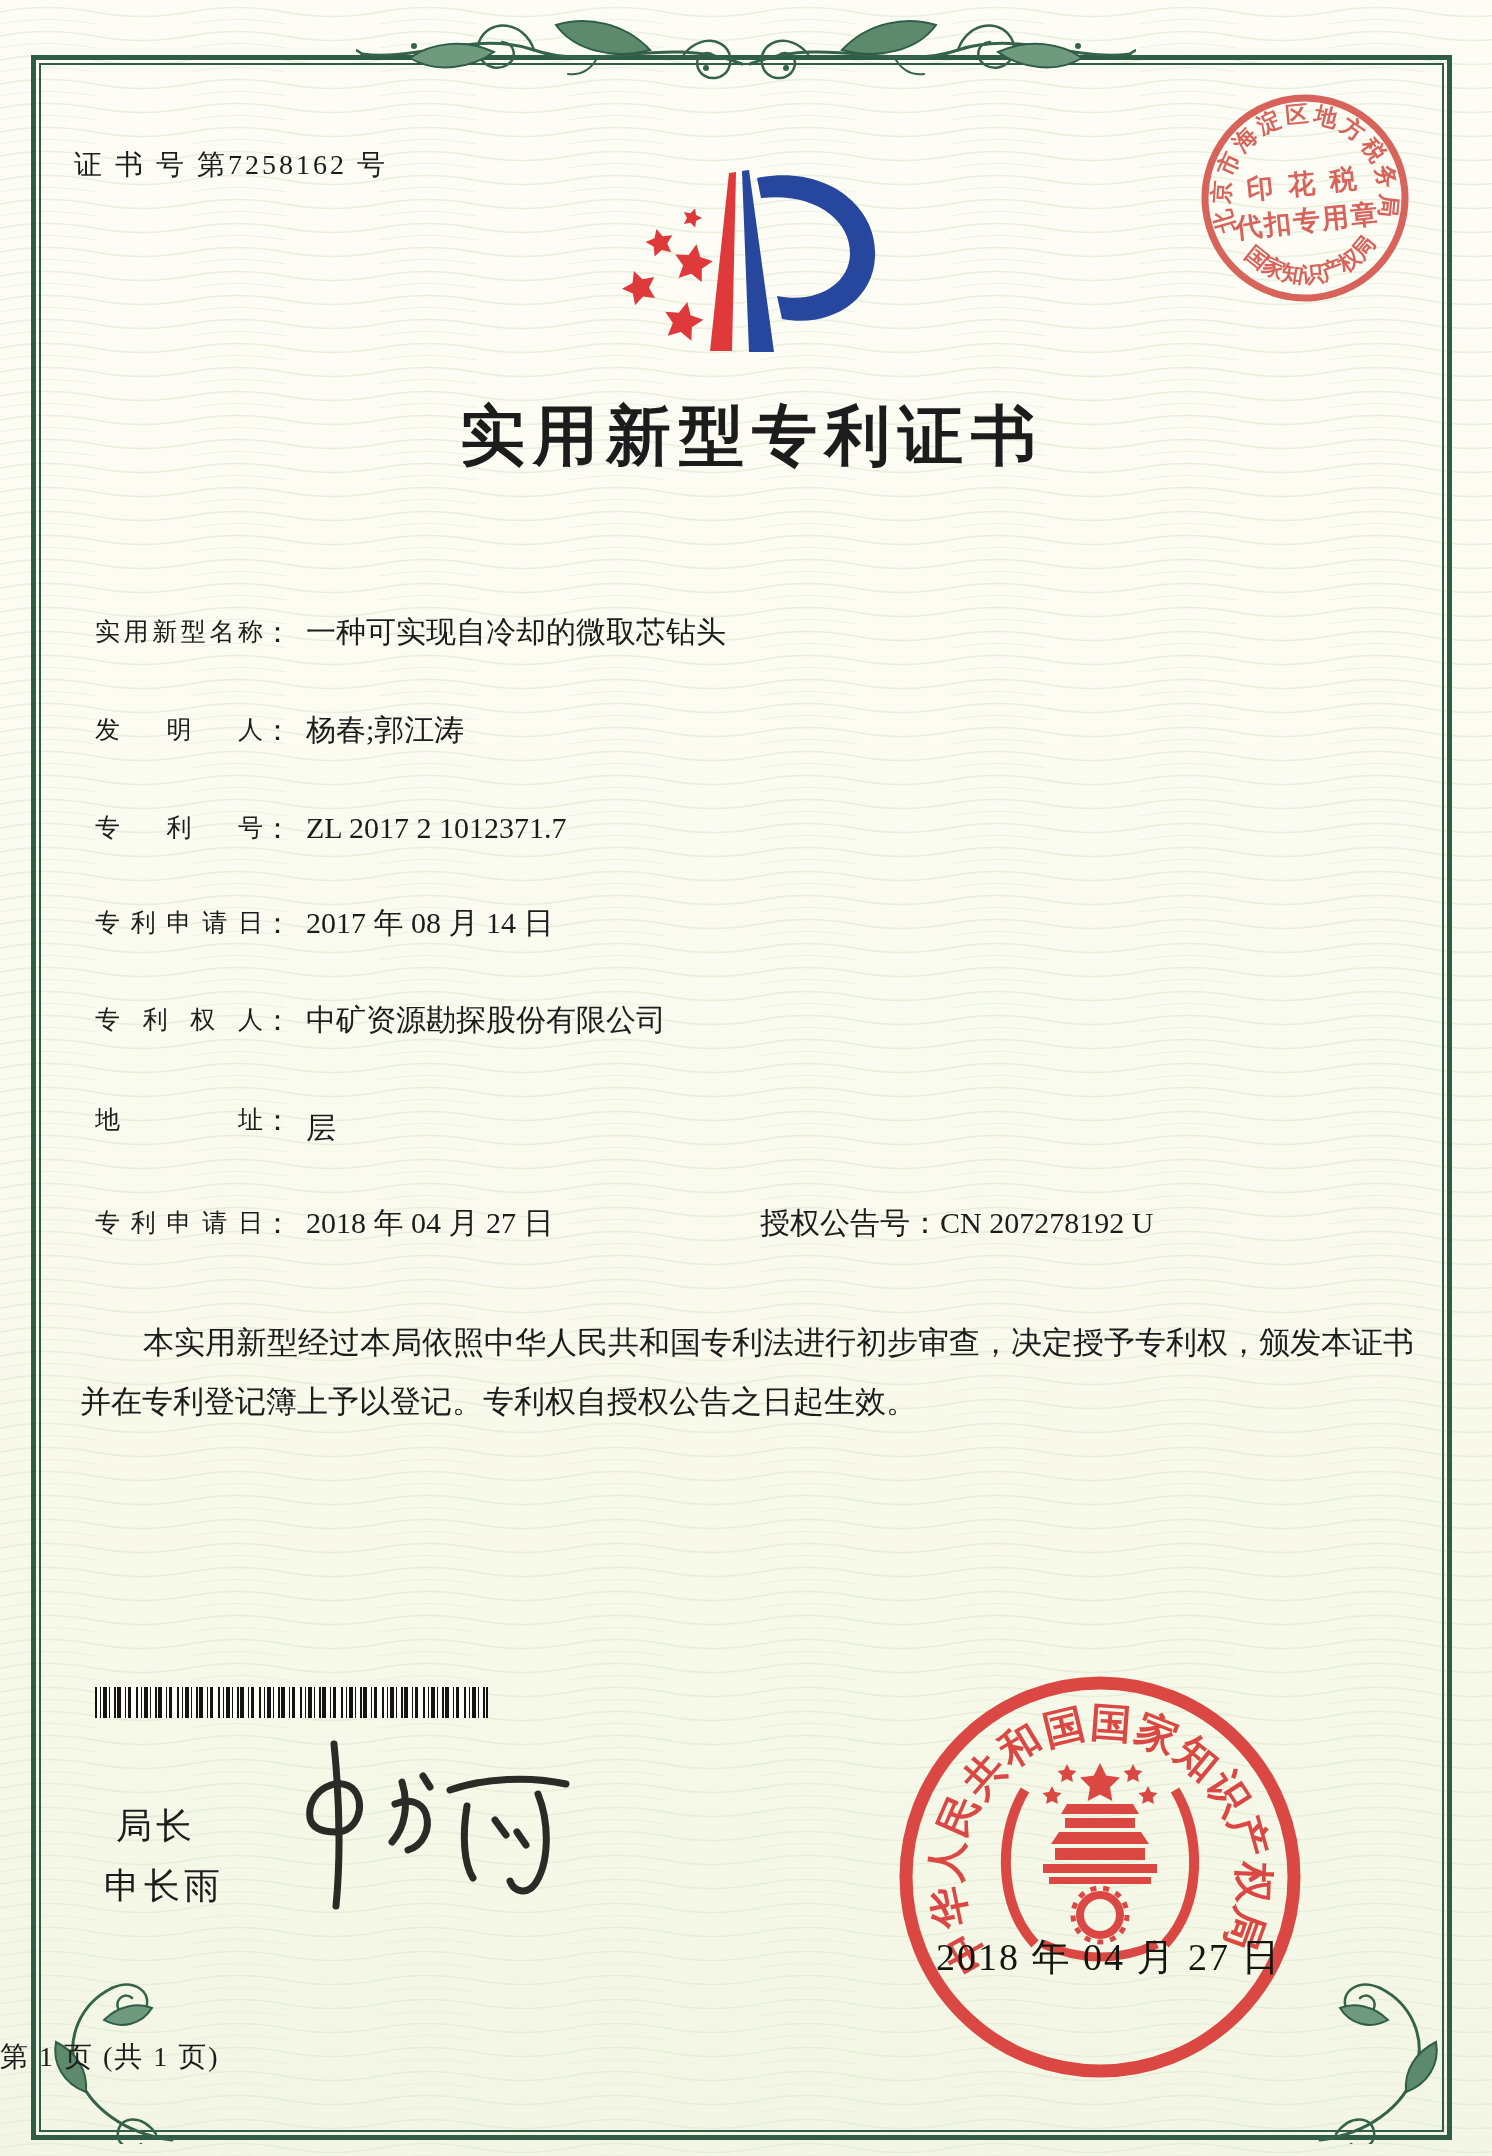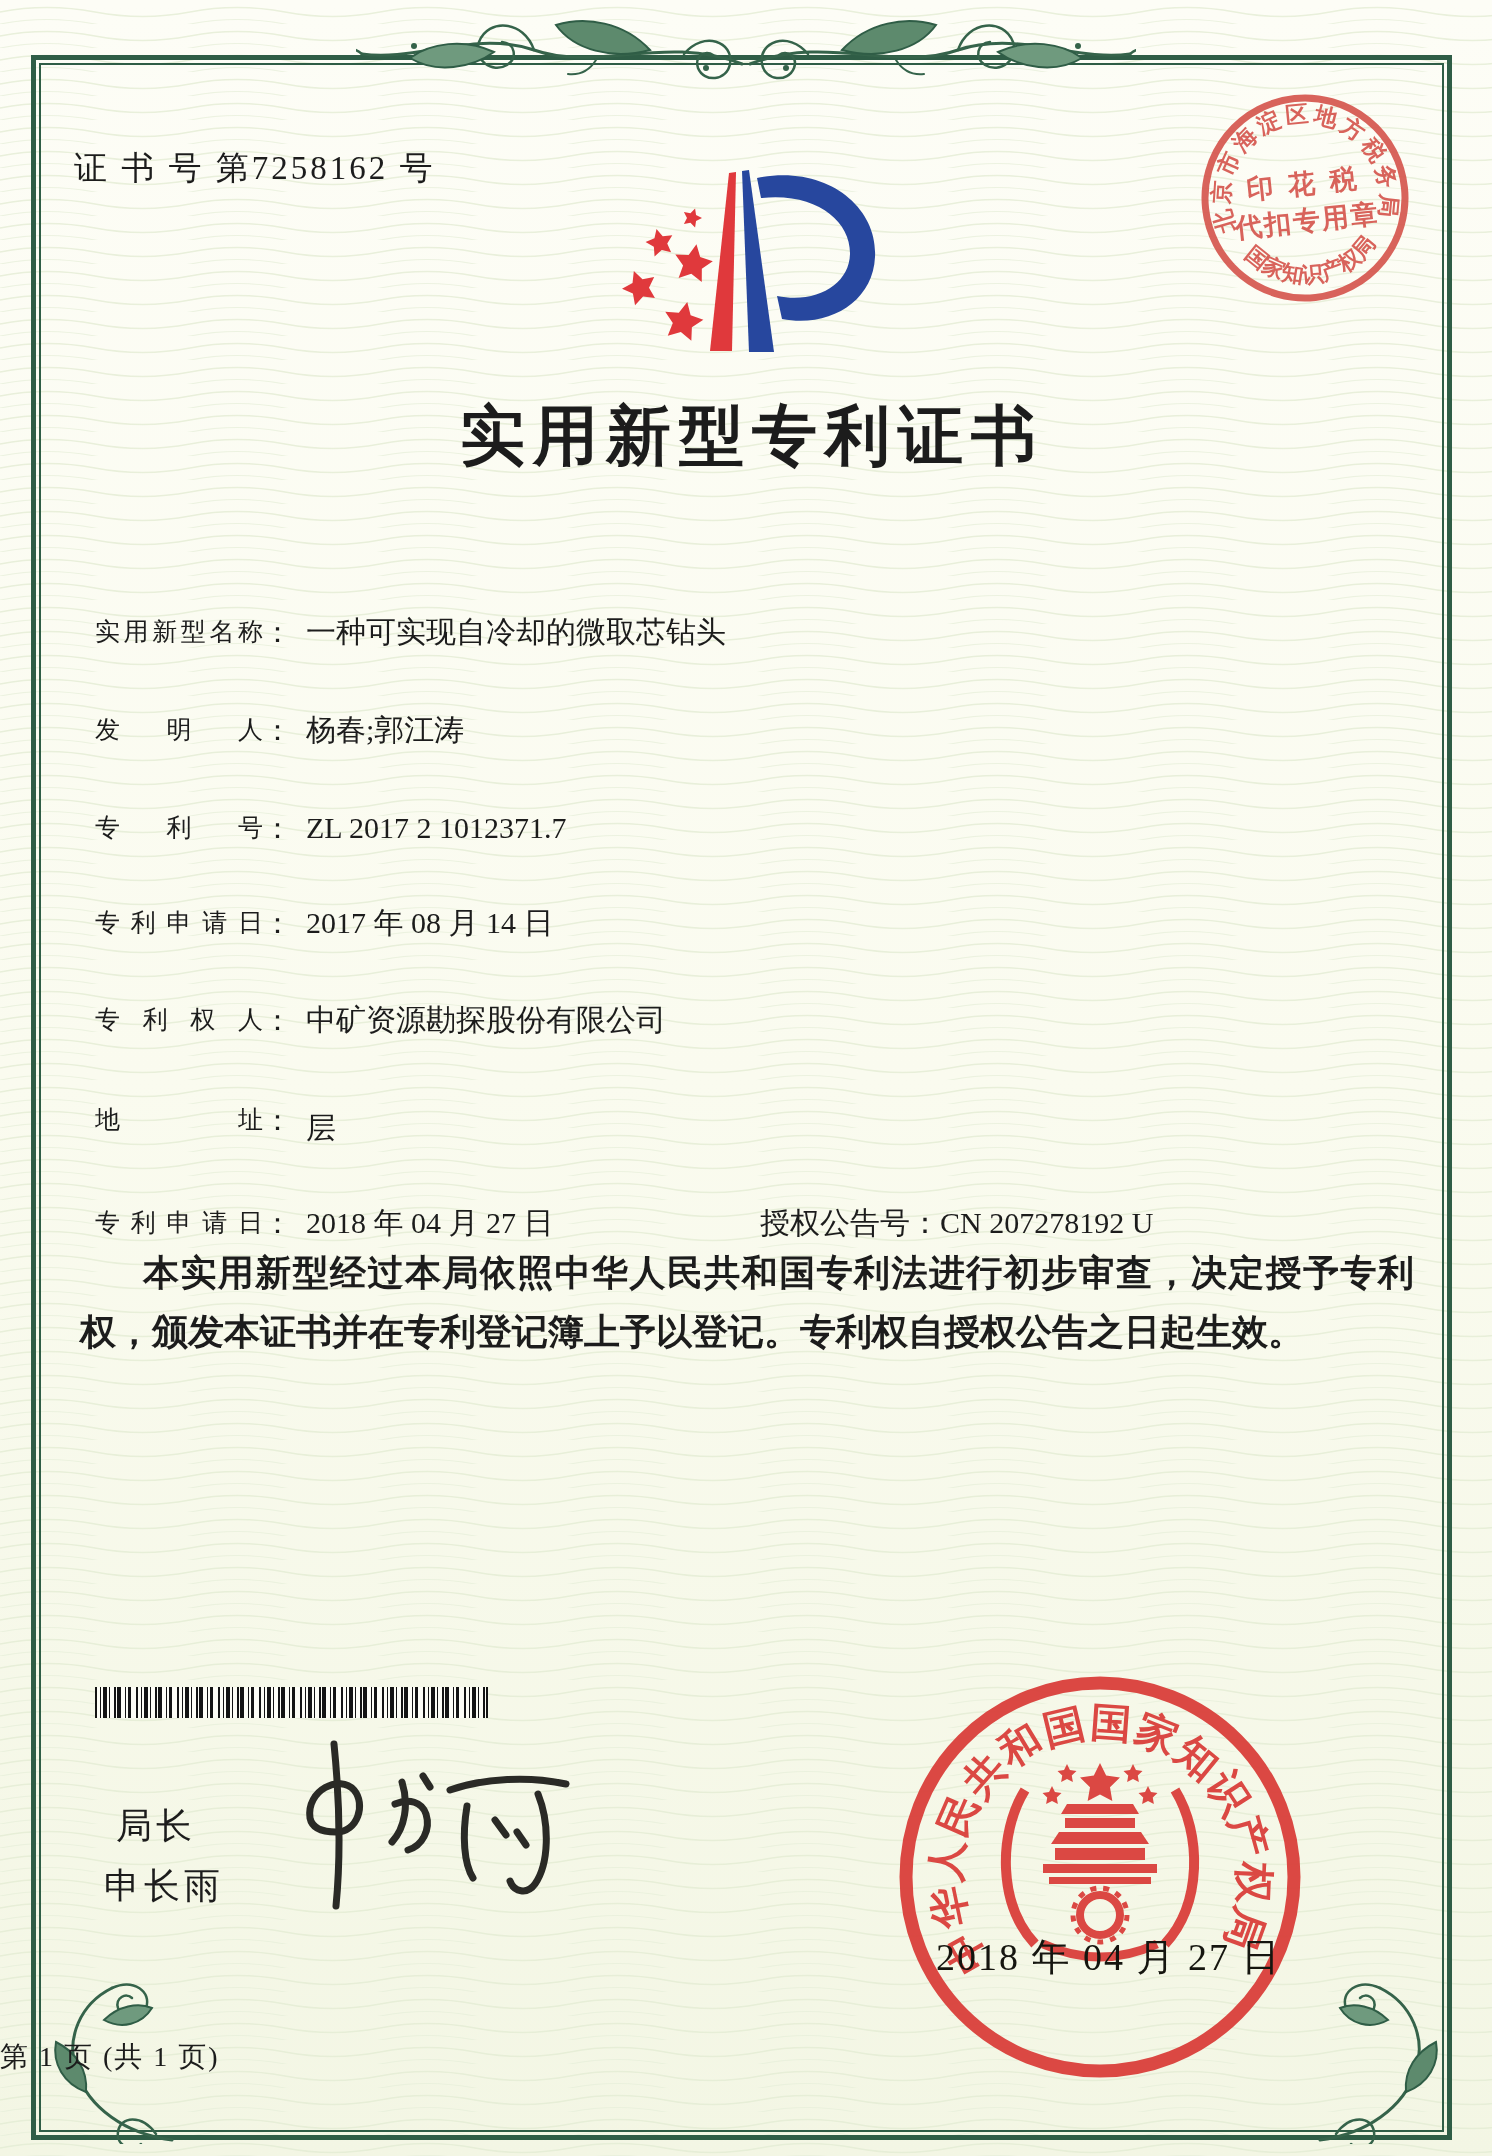--- a/index.html
+++ b/index.html
@@ -10,30 +10,30 @@
     color:#1c1c1c;
   }
   .abs{position:absolute;}
   
   .bg-waves{left:0;top:0;width:1492px;height:2156px;z-index:0;}
   
   .frame{left:31px;top:55px;right:40px;bottom:16px;border:5px solid #2f5d46;z-index:1;}
   .frame::before{content:"";position:absolute;left:3px;top:3px;right:3px;bottom:3px;border:2px solid #2f5d46;}
   .ornament{z-index:2;}
   .content{z-index:3;}
-  .cert-no{left:74px;top:146px;font-size:33px;letter-spacing:3px;}
+  .cert-no{left:74px;top:146px;font-size:28px;letter-spacing:3px;}
   .logo{left:615px;top:136px;}
   .doc-title{left:12px;right:0;top:392px;text-align:center;font-size:65px;font-weight:bold;letter-spacing:8px;}
   .frow{left:95px;width:1330px;font-size:30px;line-height:40px;}
   .flabel{display:inline-block;width:168px;text-align:justify;text-align-last:justify;font-size:25px;vertical-align:top;}
   .fcolon{display:inline-block;margin-right:14px;font-size:29px;vertical-align:top;}
   .fvalue{display:inline-block;vertical-align:top;max-width:1100px;}
   .fvalue .vline{display:block;}
   .grant-right{position:absolute;left:665px;top:0;white-space:nowrap;}
-  .body-text{left:80px;top:1244px;width:1334px;font-size:36px;line-height:59px;text-align:justify;font-weight:bold;}
+  .body-text{left:80px;top:1313px;width:1334px;font-size:31px;line-height:59px;text-align:justify;}
   .body-text p{margin:0;text-indent:63px;}
   .barcode{left:95px;top:1687px;width:393px;height:31px;
     background:repeating-linear-gradient(90deg,#141414 0 2px,#fdfdf6 2px 5px,#141414 5px 6px,#fdfdf6 6px 8px,#141414 8px 12px,#fdfdf6 12px 14px,#141414 14px 15px,#fdfdf6 15px 19px,#141414 19px 21px,#fdfdf6 21px 22px,#141414 22px 26px,#fdfdf6 26px 30px,#141414 30px 31px,#fdfdf6 31px 33px,#141414 33px 36px,#fdfdf6 36px 41px);}
   .officer-title{left:116px;top:1802px;font-size:36px;letter-spacing:4px;}
   .officer-name{left:104px;top:1862px;font-size:36px;letter-spacing:4px;}
   .signature{left:282px;top:1732px;}
   .seal{left:895px;top:1672px;opacity:.92;}
   .seal-date{left:936px;top:1932px;font-size:38px;letter-spacing:2px;color:#15150f;z-index:4;}
   .tax-stamp{left:1195px;top:88px;opacity:.9;}
   .footer{left:0;right:0;top:2038px;text-align:left;font-size:28px;letter-spacing:2px;}

